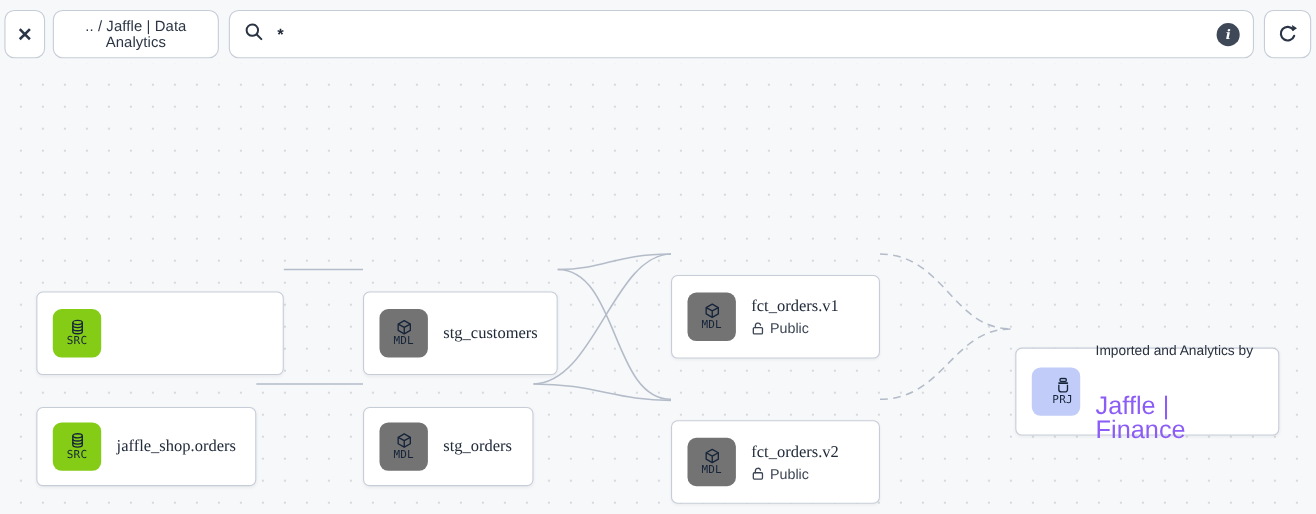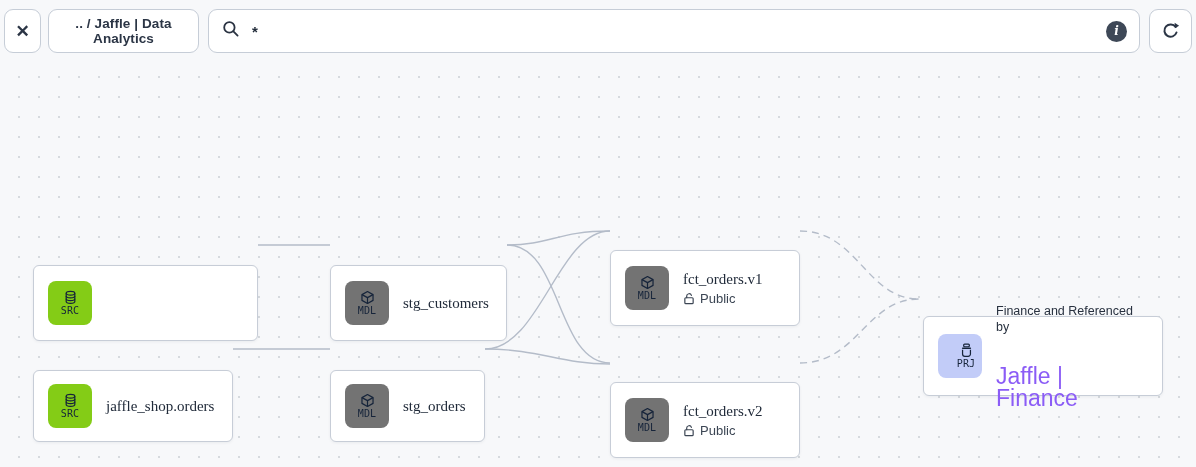--- a/index.html
+++ b/index.html
@@ -21,21 +21,21 @@
   .edges path.dashed { stroke-dasharray:7 5; }
 
   
   .tb-btn {
     position:absolute; top:9px; height:44px;
     background:#ffffff; border:1px solid #c6cdd7; border-radius:9px;
     display:flex; align-items:center; justify-content:center;
     cursor:pointer; color:#2b3545;
   }
   .close-btn { left:4px; width:37px; font-size:17px; font-weight:700; }
-  .crumb-btn { left:48px; width:151px; font-size:13.5px; font-weight:700; letter-spacing:.1px;align-items:center; }
+  .crumb-btn { left:48px; width:151px; font-size:13.5px; font-weight:400; letter-spacing:.1px;align-items:center; }
   .search-box {
     position:absolute; left:208px; top:9px; width:932px; height:44px;
     background:#ffffff; border:1px solid #c6cdd7; border-radius:9px;
     display:flex; align-items:center; gap:11px; padding:0 12px;
   }
   .search-box input {
     flex:1; border:none; outline:none; background:transparent;
     font-family:"Liberation Sans", sans-serif;
     font-size:15px; font-weight:700; color:#222c3a;
   }
@@ -215,17 +215,17 @@
   <div class="node" id="n-prj">
     <span class="badge badge-prj">
       <svg width="15" height="15" viewBox="0 0 16 16">
         <rect x="5" y="1.2" width="6" height="2.8" rx="1" fill="none" stroke="#16243a" stroke-width="1.3"></rect>
         <rect x="3.1" y="4.8" width="9.8" height="1.6" rx="0.8" fill="#16243a"></rect>
         <path d="M3.8 7.2 v4.6 a2.4 2.4 0 0 0 2.4 2.4 h3.6 a2.4 2.4 0 0 0 2.4 -2.4 v-4.6" fill="none" stroke="#16243a" stroke-width="1.3"></path>
       </svg>
       <span class="blabel">PRJ</span>
     </span>
     <span>
-      <div class="eyebrow">Finance and Referenced by</div>
+      <div class="eyebrow">Imported and Analytics by</div>
       <div class="ptitle">Jaffle | Finance</div>
     </span>
   </div>
 </div>
 
 </body></html>

